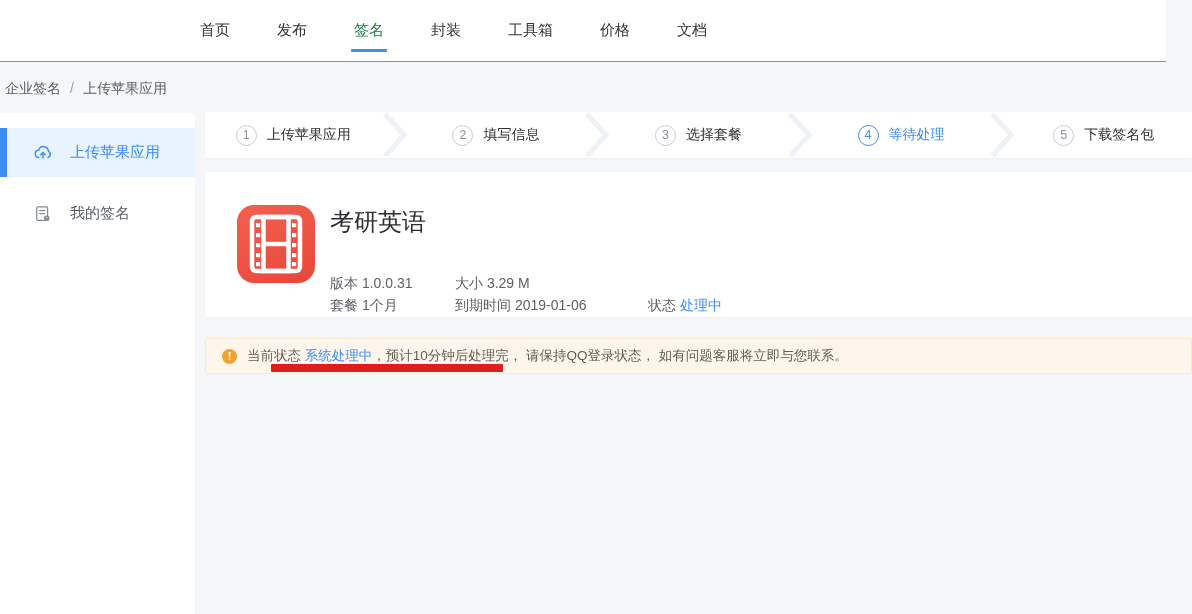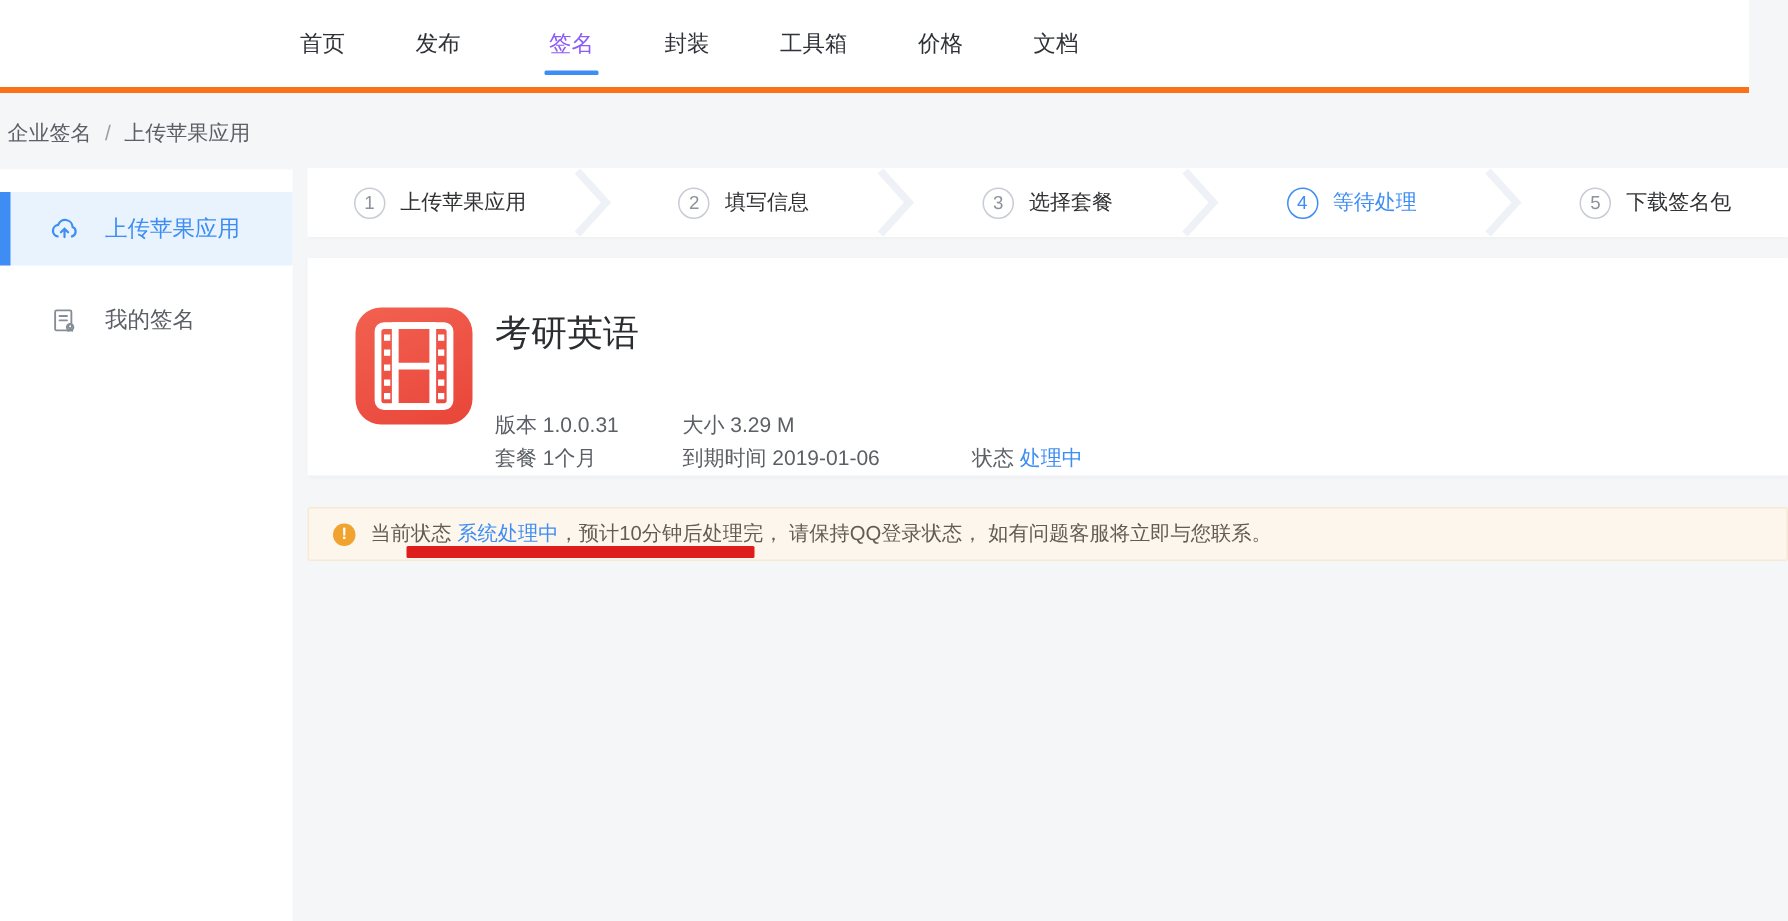--- a/index.html
+++ b/index.html
@@ -6,26 +6,26 @@
   html,body { width:1192px; height:614px; }
   body {
     font-family:"Liberation Sans","DejaVu Sans",sans-serif;
     background:#f4f6f8; color:#303133; overflow:hidden;
   }
   #page { position:relative; width:1192px; height:614px; }
 
   
   .topnav {
     position:absolute; left:0; top:0; width:1166px; height:62px;
-    background:#fff; border-bottom:4px solid #f97316;
+    background:#fff; border-bottom:1px solid #f97316;
     display:flex; align-items:center; padding-left:200px; gap:47px;
     font-size:15px; color:#2f3237;
   }
   .nav-item { position:relative; height:62px; display:flex; align-items:center; cursor:pointer; }
-  .nav-item.active { color:#8b5cf6;margin-left:12px; }
+  .nav-item.active { color:#15803d; }
   .nav-item.active::after {
     content:""; position:absolute; left:-3px; right:-3px; bottom:10px;
     height:3px; background:#3d8df5; border-radius:1px;
   }
 
   
   .breadcrumb {
     position:absolute; left:5px; top:80px; display:flex; gap:9px;
     font-size:14px; color:#5c6066;
   }

